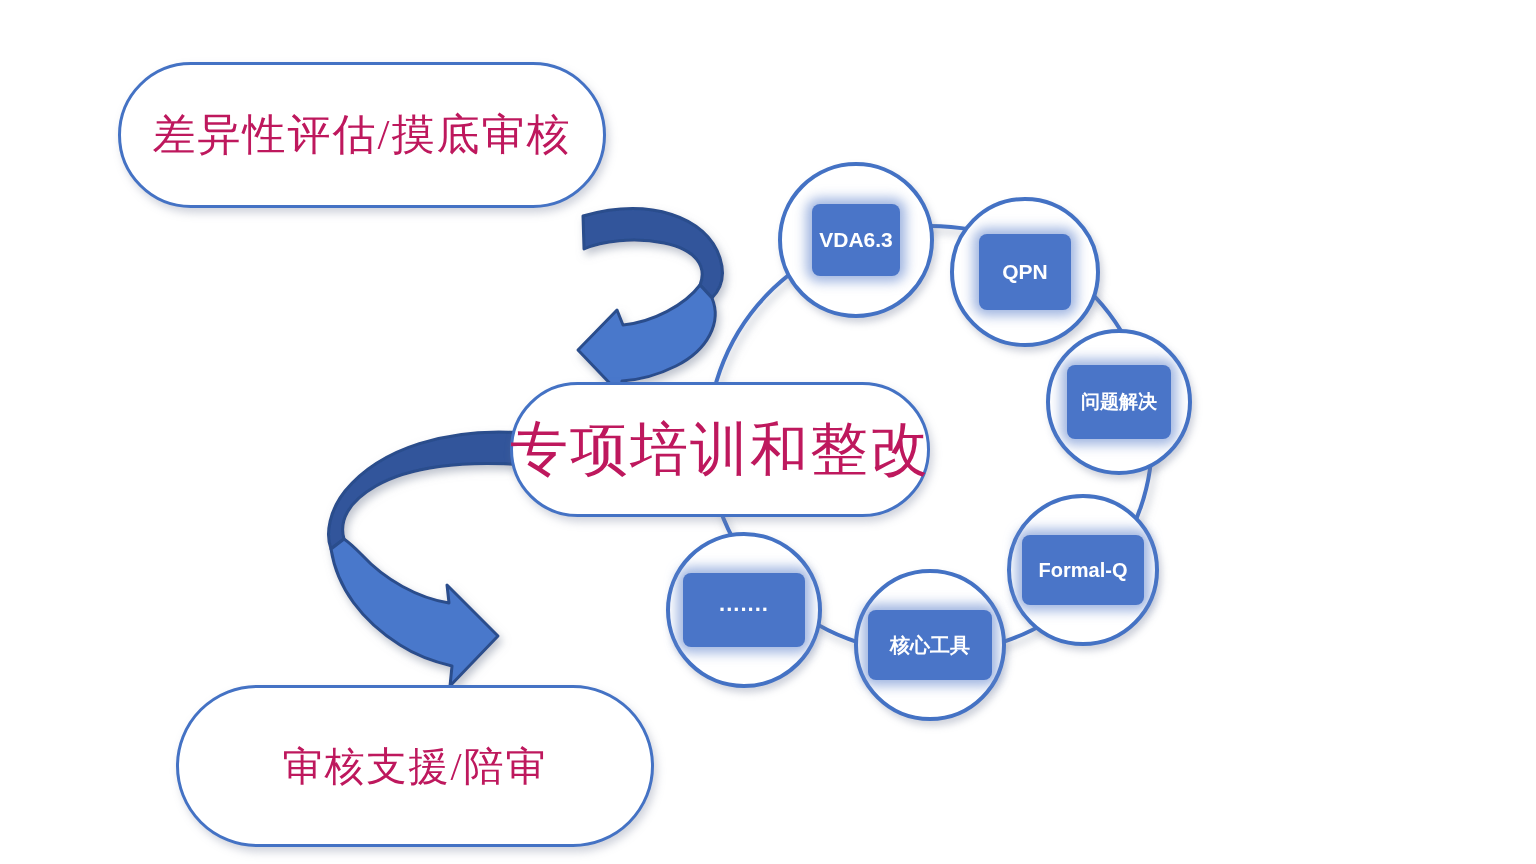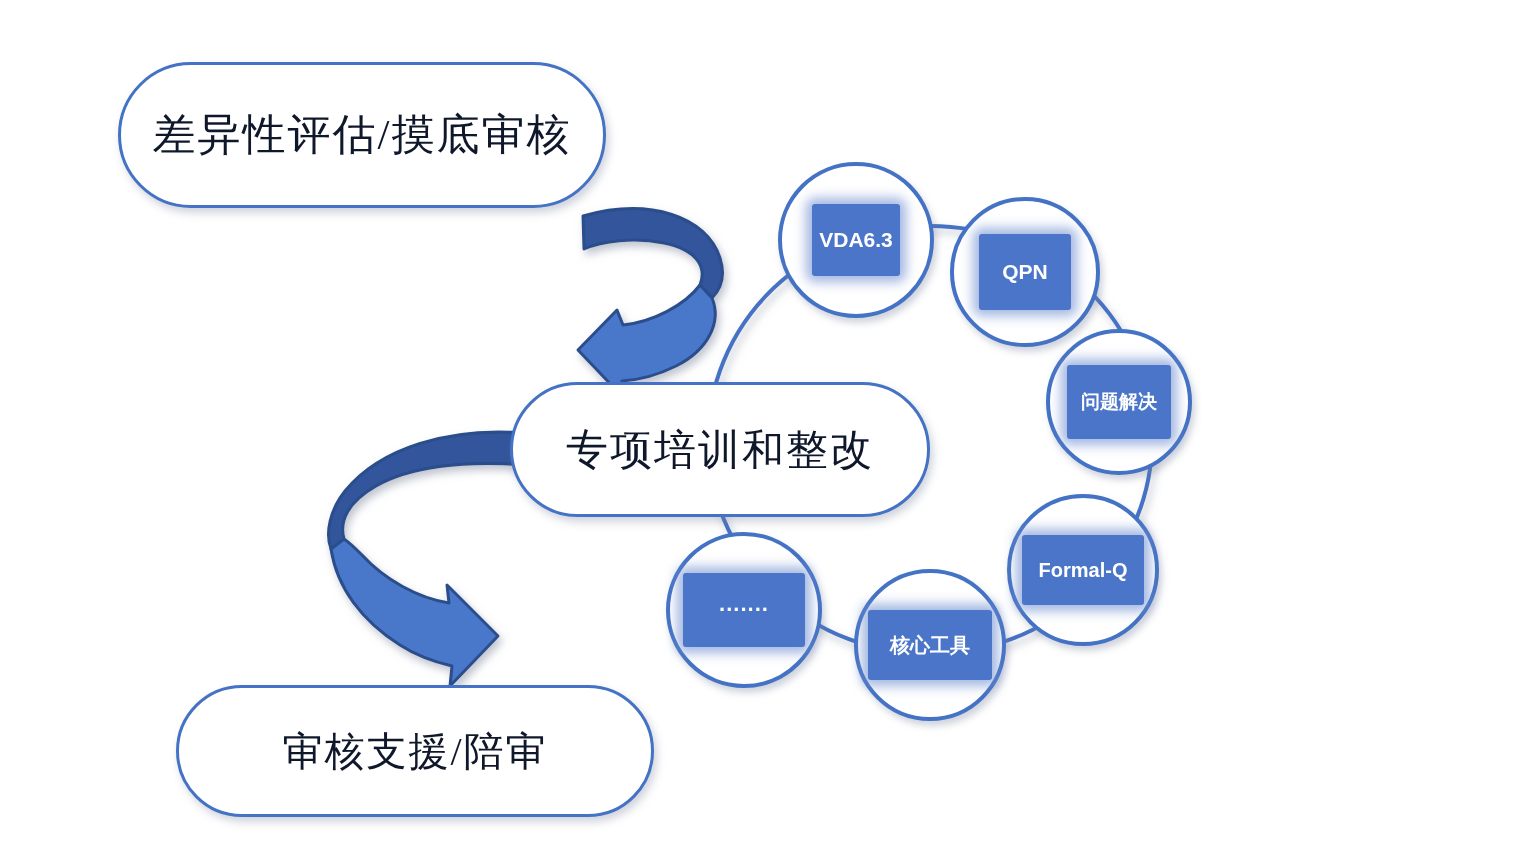--- a/index.html
+++ b/index.html
@@ -8,38 +8,38 @@
     font-family:"Liberation Sans","DejaVu Sans",sans-serif;
   }
   .layer-svg{position:absolute;left:0;top:0;}
 
   
   .pill{
     position:absolute;box-sizing:border-box;background:#ffffff;
     border:3px solid #4472C4;border-radius:200px;
     display:flex;align-items:center;justify-content:center;
     box-shadow:3px 5px 8px rgba(120,130,155,0.35);
-    color:#0f172a;
+    color:#be185d;
     font-family:"Liberation Serif","DejaVu Serif",serif;
     letter-spacing:2px;white-space:nowrap;
   }
   .p1{left:118px;top:62px;width:488px;height:146px;font-size:43px;}
-  .p2{left:510px;top:382px;width:420px;height:135px;font-size:42px;z-index:4;}
-  .p3{left:176px;top:685px;width:478px;height:132px;font-size:40px;}
+  .p2{left:510px;top:382px;width:420px;height:135px;font-size:58px;z-index:4;}
+  .p3{left:176px;top:685px;width:478px;height:162px;font-size:40px;}
 
   
   .topic-circle{
     position:absolute;box-sizing:border-box;background:#ffffff;
     border:4px solid #4472C4;border-radius:50%;
     display:flex;align-items:center;justify-content:center;
     box-shadow:3px 5px 7px rgba(120,130,155,0.35);
     z-index:3;
   }
   .topic-rect{
-    box-sizing:border-box;background:#4A75C8;border-radius:3px;
+    box-sizing:border-box;background:#4A75C8;border-radius:8px;
     box-shadow:0 0 12px 6px rgba(110,143,209,0.65);
     display:flex;align-items:center;justify-content:center;
     color:#ffffff;text-align:center;white-space:nowrap;
   }
   .c1{left:778px;top:162px;width:156px;height:156px;}
   .c1 .topic-rect{width:88px;height:72px;font-size:21px;font-weight:bold;}
   .c2{left:950px;top:197px;width:150px;height:150px;}
   .c2 .topic-rect{width:92px;height:76px;font-size:21px;font-weight:bold;justify-content:center;}
   .c3{left:1046px;top:329px;width:146px;height:146px;}
   .c3 .topic-rect{width:104px;height:74px;font-size:19px;font-weight:bold;

